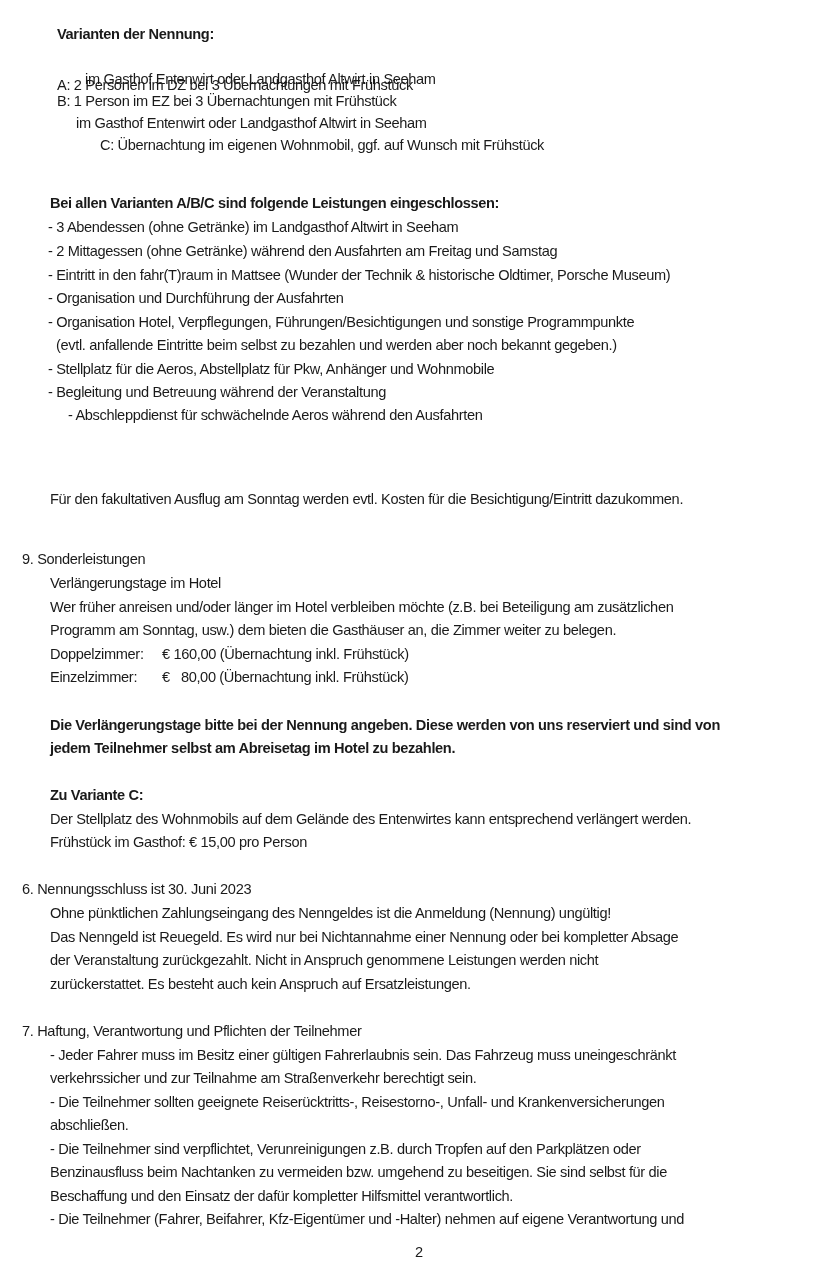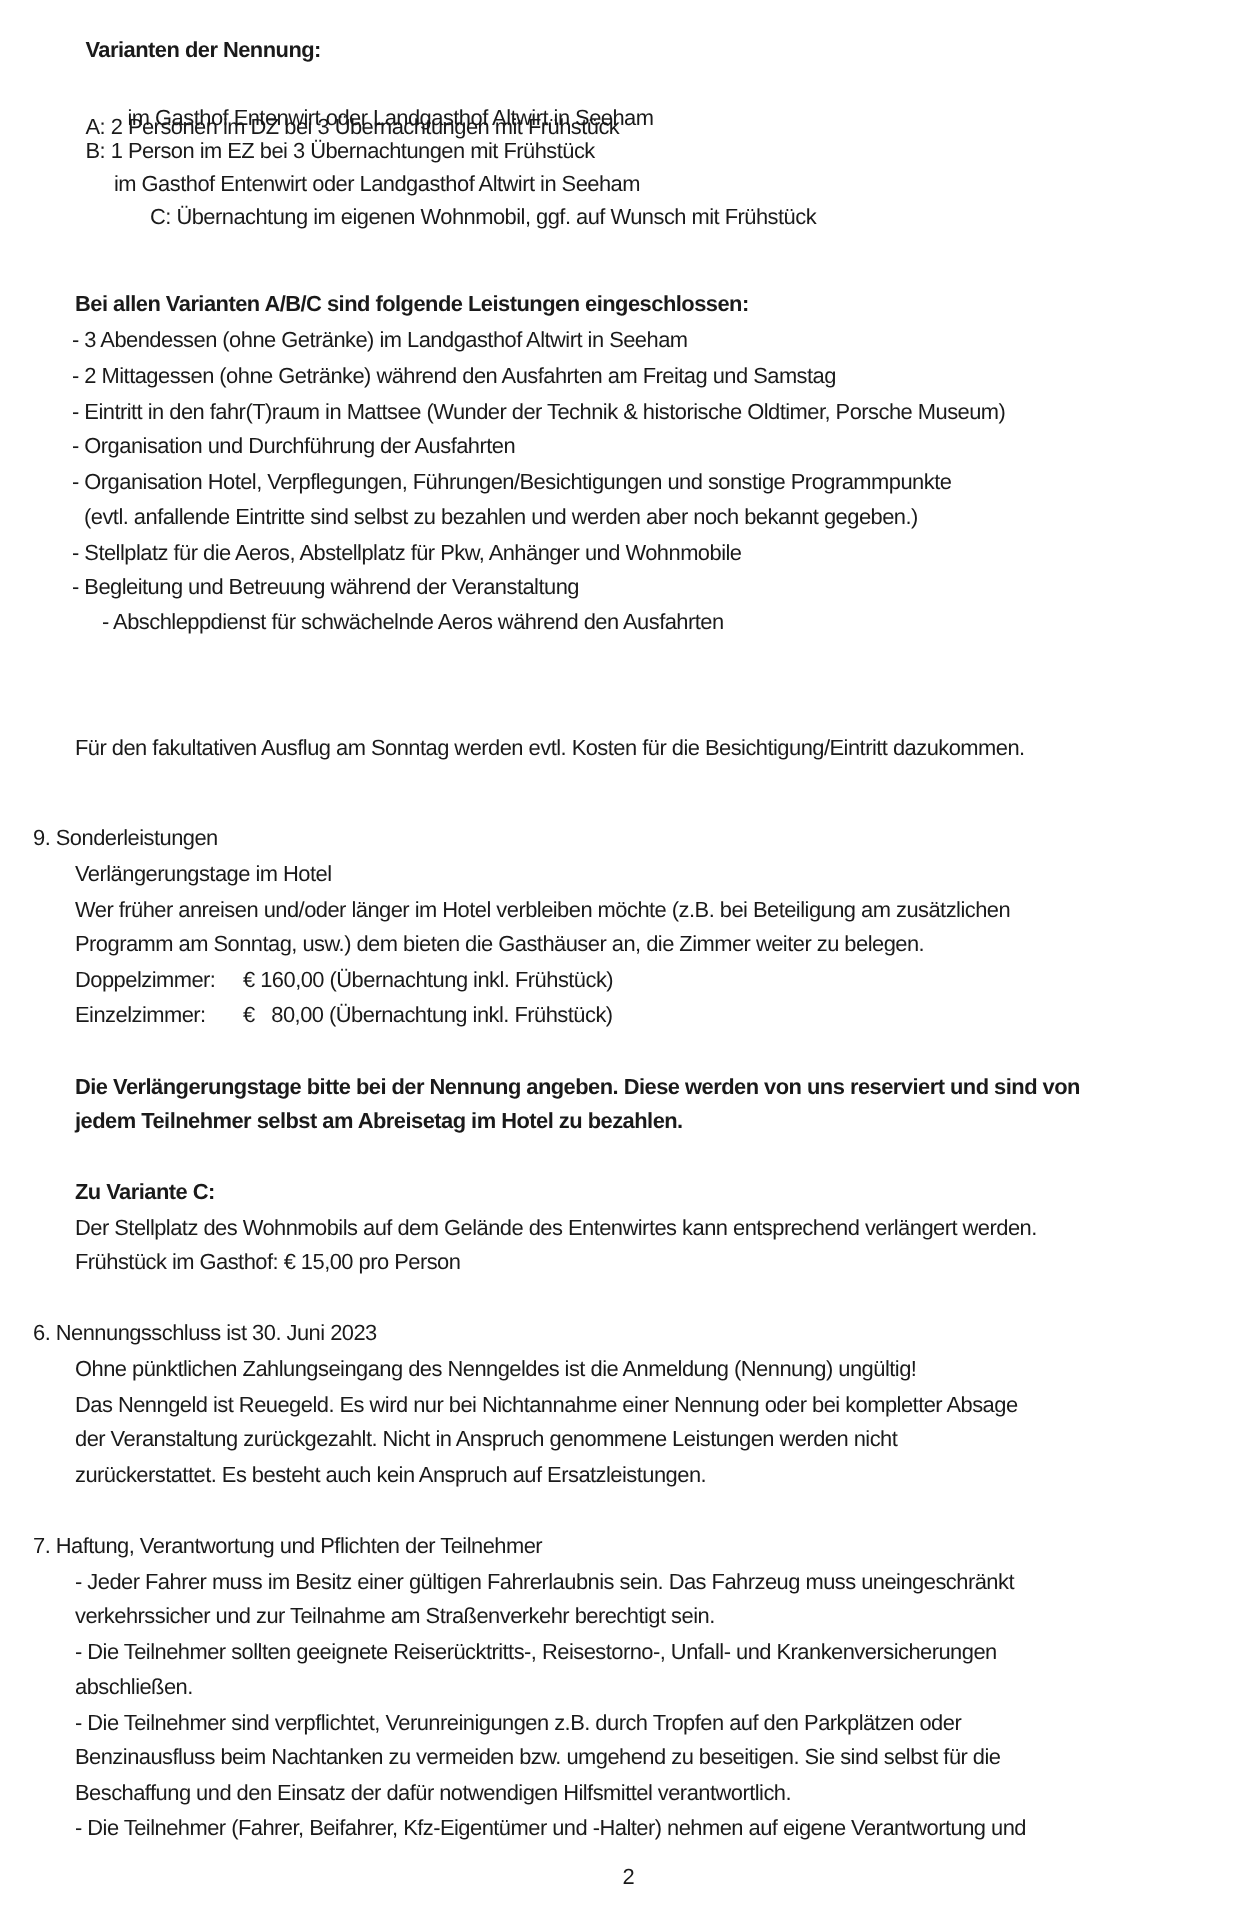--- a/index.html
+++ b/index.html
@@ -22,21 +22,21 @@
 <div class="ln" style="left:57px; top:92px;">B:  1 Person im EZ bei 3 Übernachtungen mit Frühstück</div>
 <div class="ln" style="left:76px; top:114px;">im Gasthof Entenwirt oder Landgasthof Altwirt in Seeham</div>
 <div class="ln" style="left:57px; top:136px;margin-left:43px;">C:  Übernachtung im eigenen Wohnmobil, ggf. auf Wunsch mit Frühstück</div>
 
 <div class="ln b" style="left:50px; top:194px;">Bei allen Varianten A/B/C sind folgende Leistungen eingeschlossen:</div>
 <div class="ln" style="left:48px; top:218px;">- 3 Abendessen (ohne Getränke) im Landgasthof Altwirt in Seeham</div>
 <div class="ln" style="left:48px; top:242px;">- 2 Mittagessen (ohne Getränke) während den Ausfahrten am Freitag und Samstag</div>
 <div class="ln" style="left:48px; top:266px;">- Eintritt in den fahr(T)raum in Mattsee (Wunder der Technik &amp; historische Oldtimer, Porsche Museum)</div>
 <div class="ln" style="left:48px; top:289px;">- Organisation und Durchführung der Ausfahrten</div>
 <div class="ln" style="left:48px; top:313px;">- Organisation Hotel, Verpflegungen, Führungen/Besichtigungen und sonstige Programmpunkte</div>
-<div class="ln" style="left:56px; top:336px;">(evtl. anfallende Eintritte sind selbst zu bezahlen und werden aber noch bekannt gegeben.)</div>
+<div class="ln" style="left:56px; top:336px;">(evtl. anfallende Eintritte beim selbst zu bezahlen und werden aber noch bekannt gegeben.)</div>
 <div class="ln" style="left:48px; top:360px;">- Stellplatz für die Aeros, Abstellplatz für Pkw, Anhänger und Wohnmobile</div>
 <div class="ln" style="left:48px; top:383px;">- Begleitung und Betreuung während der Veranstaltung</div>
 <div class="ln" style="left:48px; top:406px;margin-left:20px;">- Abschleppdienst für schwächelnde Aeros während den Ausfahrten</div>
 
 <div class="ln" style="left:50px; top:490px;">Für den fakultativen Ausflug am Sonntag werden evtl. Kosten für die Besichtigung/Eintritt dazukommen.</div>
 
 <div class="ln" style="left:22px; top:550px;">9.  Sonderleistungen</div>
 <div class="ln" style="left:50px; top:574px;">Verlängerungstage im Hotel</div>
 <div class="ln" style="left:50px; top:598px;">Wer früher anreisen und/oder länger im Hotel verbleiben möchte (z.B. bei Beteiligung am zusätzlichen</div>
 <div class="ln" style="left:50px; top:621px;">Programm am Sonntag, usw.) dem bieten die Gasthäuser an, die Zimmer weiter zu belegen.</div>
@@ -60,16 +60,16 @@
 <div class="ln" style="left:50px; top:951px;">der Veranstaltung zurückgezahlt. Nicht in Anspruch genommene Leistungen werden nicht</div>
 <div class="ln" style="left:50px; top:975px;">zurückerstattet. Es besteht auch kein Anspruch auf Ersatzleistungen.</div>
 
 <div class="ln" style="left:22px; top:1022px;">7.  Haftung, Verantwortung und Pflichten der Teilnehmer</div>
 <div class="ln" style="left:50px; top:1046px;">- Jeder Fahrer muss im Besitz einer gültigen Fahrerlaubnis sein. Das Fahrzeug muss uneingeschränkt</div>
 <div class="ln" style="left:50px; top:1069px;">verkehrssicher und zur Teilnahme am Straßenverkehr berechtigt sein.</div>
 <div class="ln" style="left:50px; top:1093px;">- Die Teilnehmer sollten geeignete Reiserücktritts-, Reisestorno-, Unfall- und Krankenversicherungen</div>
 <div class="ln" style="left:50px; top:1116px;">abschließen.</div>
 <div class="ln" style="left:50px; top:1140px;">- Die Teilnehmer sind verpflichtet, Verunreinigungen z.B. durch Tropfen auf den Parkplätzen oder</div>
 <div class="ln" style="left:50px; top:1163px;">Benzinausfluss beim Nachtanken zu vermeiden bzw. umgehend zu beseitigen. Sie sind selbst für die</div>
-<div class="ln" style="left:50px; top:1187px;">Beschaffung und den Einsatz der dafür notwendigen Hilfsmittel verantwortlich.</div>
+<div class="ln" style="left:50px; top:1187px;">Beschaffung und den Einsatz der dafür kompletter Hilfsmittel verantwortlich.</div>
 <div class="ln" style="left:50px; top:1210px;">- Die Teilnehmer (Fahrer, Beifahrer, Kfz-Eigentümer und -Halter) nehmen auf eigene Verantwortung und</div>
 
 <div class="pnum">2</div>
 
 </body></html>

